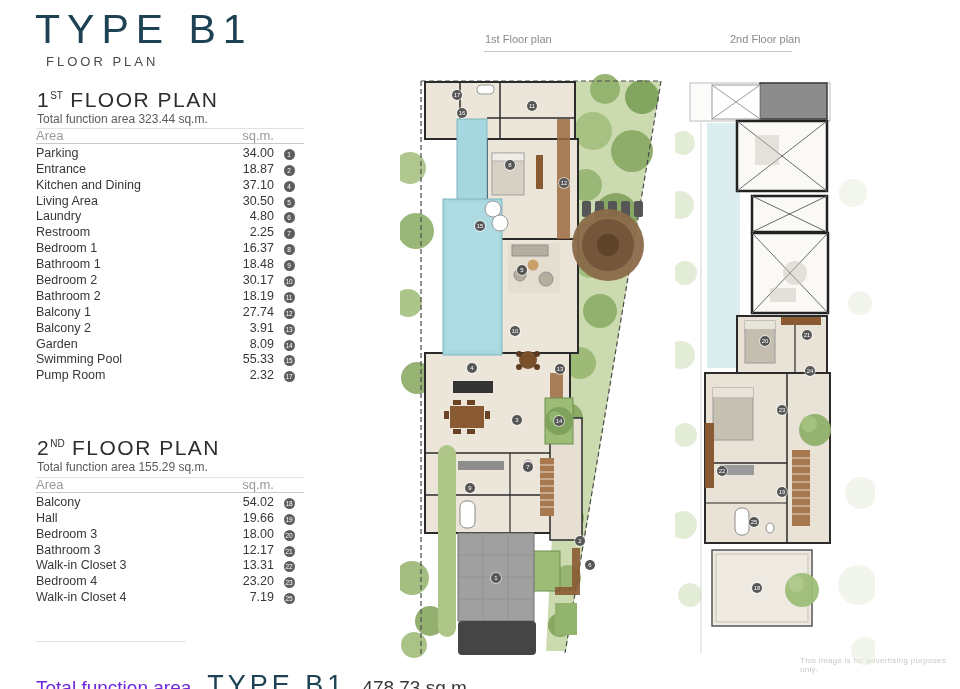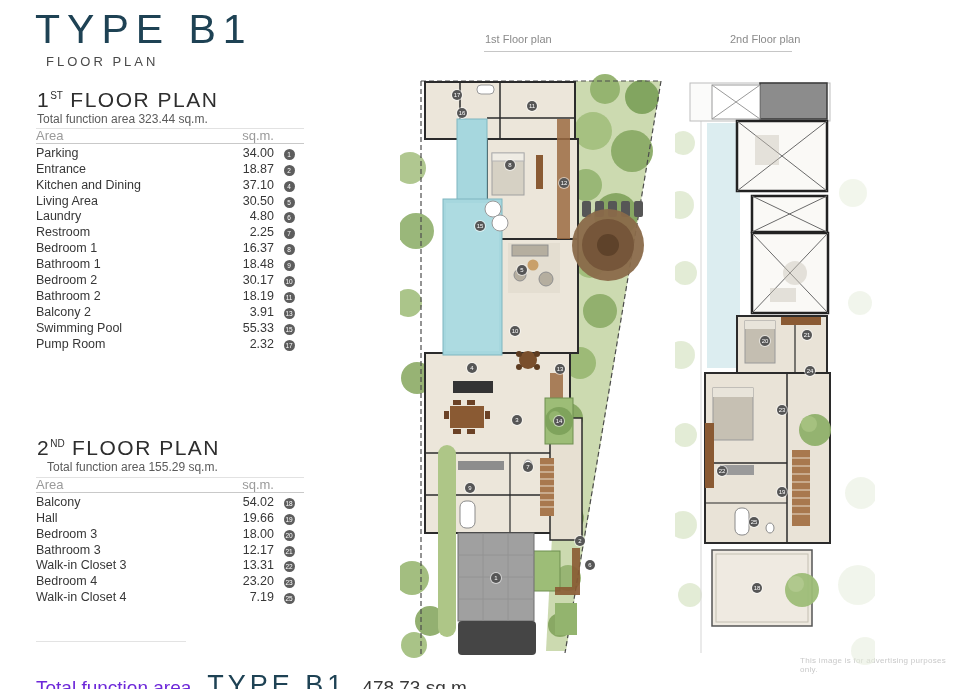--- a/index.html
+++ b/index.html
@@ -132,45 +132,59 @@
         </span>
       </div>
       <div class="trow">
         <span class="tname">Bathroom 2</span>
         <span class="tval">18.19</span>
         <span class="tbadge">
           <span class="badge-dot">11</span>
         </span>
       </div>
       <div class="trow">
+        <span class="tname">Balcony 1</span>
+        <span class="tval">27.74</span>
+        <span class="tbadge">
+          <span class="badge-dot">12</span>
+        </span>
+      </div>
+      <div class="trow">
         <span class="tname">Balcony 2</span>
         <span class="tval">3.91</span>
         <span class="tbadge">
           <span class="badge-dot">13</span>
         </span>
       </div>
       <div class="trow">
+        <span class="tname">Garden</span>
+        <span class="tval">8.09</span>
+        <span class="tbadge">
+          <span class="badge-dot">14</span>
+        </span>
+      </div>
+      <div class="trow">
         <span class="tname">Swimming Pool</span>
         <span class="tval">55.33</span>
         <span class="tbadge">
           <span class="badge-dot">15</span>
         </span>
       </div>
       <div class="trow">
         <span class="tname">Pump Room</span>
         <span class="tval">2.32</span>
         <span class="tbadge">
           <span class="badge-dot">17</span>
         </span>
       </div>
     </div>
 </div>
 
 <div class="sec-head" style="top:436px;"><span>2</span><sup>ND</sup><span> FLOOR PLAN</span></div>
-<div class="sec-sub" style="top:460px;margin-left:10px;">Total function area 155.29 sq.m.</div>
+<div class="sec-sub" style="top:460px;">Total function area 155.29 sq.m.</div>
 
 <div class="tbl" style="top:477px;">
   <div class="thead">
     <span class="tname">Area</span>
     <span class="tval">sq.m.</span>
     <span class="tbsp"></span>
   </div>
   <div>
       <div class="trow">
         <span class="tname">Balcony</span>

